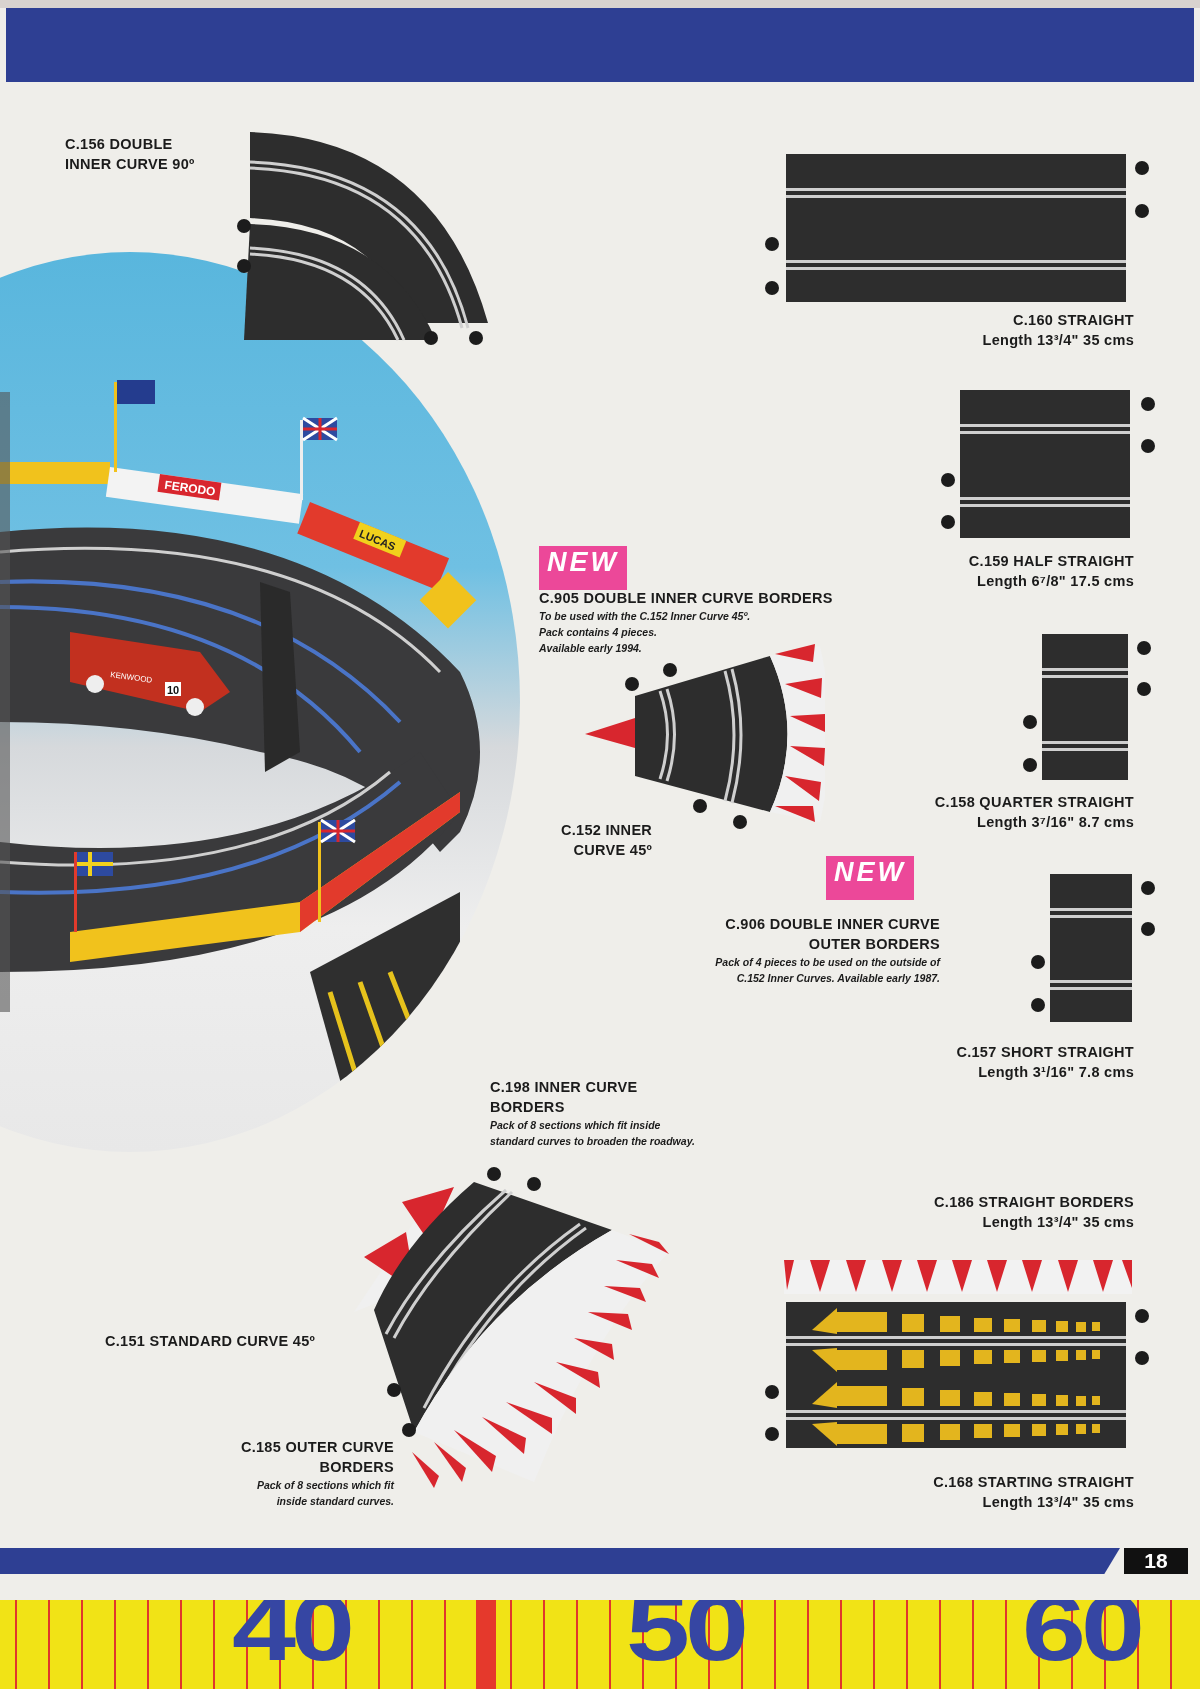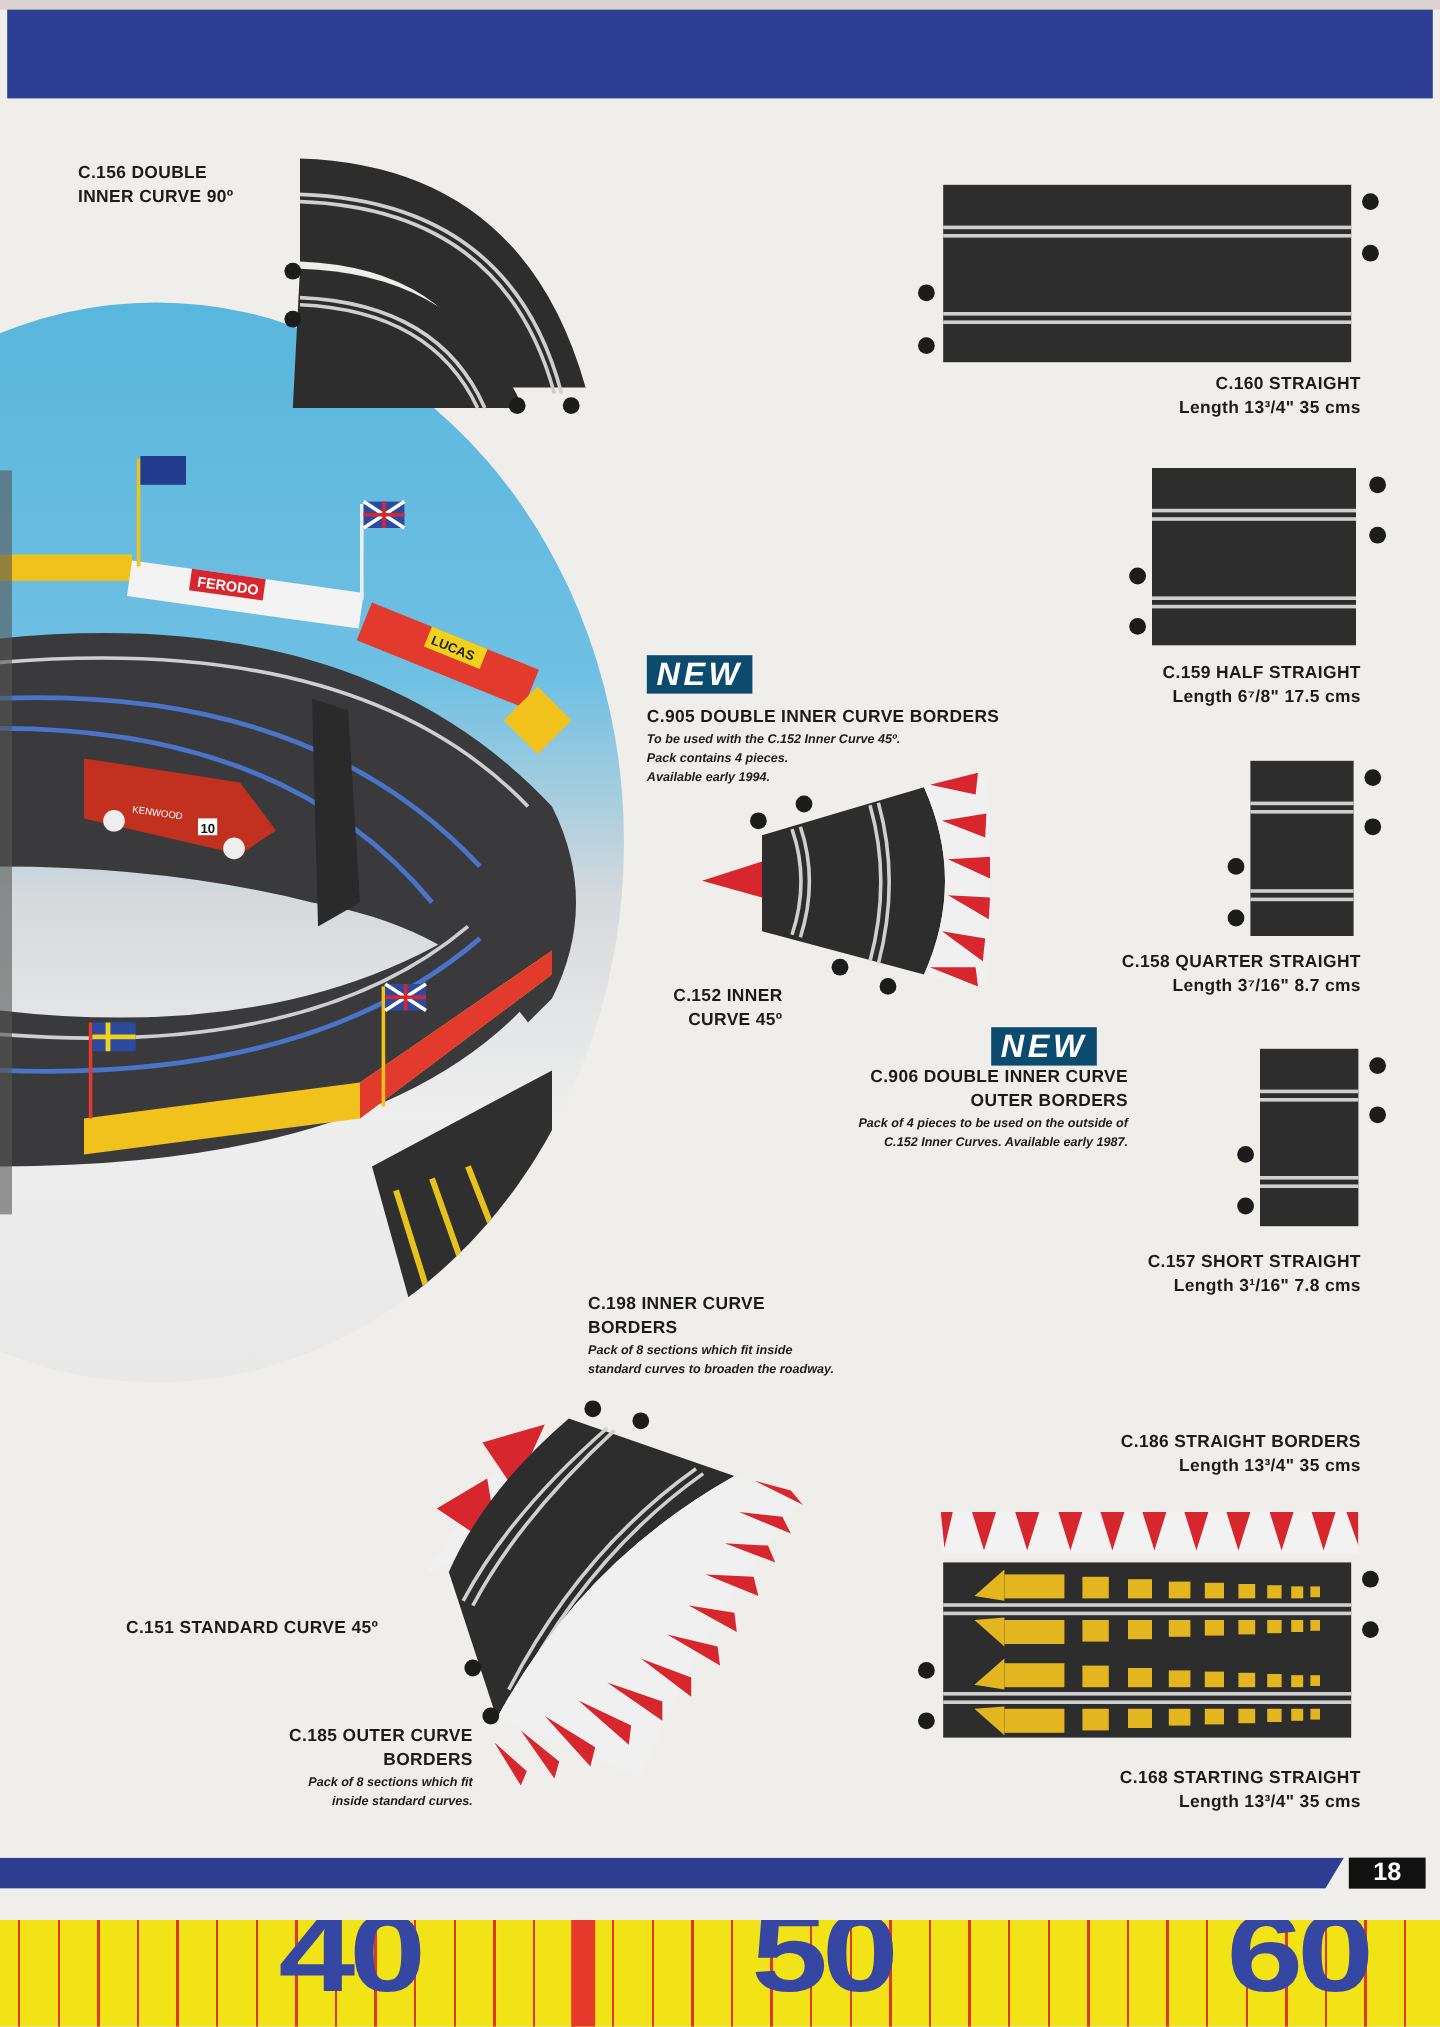--- a/index.html
+++ b/index.html
@@ -10,21 +10,21 @@
   .bottom-band { left:0; top:1548px; width:1120px; height:26px; background:#2e3f93; clip-path:polygon(0 0,100% 0,98.6% 100%,0 100%); }
   .page-num { left:1124px; top:1548px; width:64px; height:26px; background:#111; color:#fff; font-weight:700; font-size:21px; text-align:center; line-height:26px; }
   .ruler { left:0; top:1600px; width:1200px; height:89px; background:#f1e316; overflow:hidden;
     background-image:repeating-linear-gradient(90deg, transparent 0, transparent 15px, #e0362c 15px, #e0362c 17px, transparent 17px, transparent 33px); }
   .ruler-red { left:476px; top:1600px; width:20px; height:89px; background:#e5392c; }
   .ruler-num { top:1582px; font-size:92px; font-weight:900; color:#3646a3; letter-spacing:-4px; line-height:1; transform:scaleX(1.25); transform-origin:left top; }
   .ruler-mask { left:0; top:1574px; width:1200px; height:26px; background:#efeeea; }
   .label { font-weight:700; font-size:14.5px; line-height:20px; letter-spacing:0.3px; }
   .right { text-align:right; }
   .note { font-style:italic; font-weight:700; font-size:10.5px; line-height:16px; }
-  .new-badge { background:#0c4a6e; color:#fff; font-style:italic; font-weight:900; font-size:27px; letter-spacing:3px; padding:0 8px; line-height:32px; height:32px; display:inline-block; }
+  .new-badge { background:#ec4899; color:#fff; font-style:italic; font-weight:900; font-size:27px; letter-spacing:3px; padding:0 8px; line-height:32px; height:44px; display:inline-block; }
   .photo { left:-260px; top:252px; width:780px; height:900px; border-radius:50%; overflow:hidden; background:linear-gradient(180deg,#59b6dd 0%,#6fc0e3 35%,#d6d9dc 55%,#eeeeee 75%,#e8e8e8 100%); }
   svg { display:block; }
 </style>
 </head>
 <body>
 
 <div class="abs top-edge"></div>
 <div class="abs top-band"></div>
 
 <div class="abs photo">
@@ -170,21 +170,21 @@
     <circle cx="128" cy="57" r="7" fill="#1c1c1c"></circle>
 </svg>
 <div class="abs label right" style="left:840px;top:792px;width:294px;">
   <div>C.158 QUARTER STRAIGHT</div>
   <div>Length 3⁷/16" 8.7 cms</div>
 </div>
 
 <div class="abs" style="left:826px;top:856px;">
   <span class="new-badge">NEW</span>
 </div>
-<div class="abs right" style="left:600px;top:888px;width:340px;">
+<div class="abs right" style="left:600px;top:914px;width:340px;">
   <div class="label">C.906 DOUBLE INNER CURVE</div>
   <div class="label">OUTER BORDERS</div>
   <div class="note">Pack of 4 pieces to be used on the outside of</div>
   <div class="note">C.152 Inner Curves. Available early 1987.</div>
 </div>
 
 <svg class="abs" style="left:1020px;top:872px;" width="140" height="150" viewBox="0 0 140 150">
   <rect x="30" y="2" width="82" height="148" fill="#2d2d2d"></rect>
   <rect x="30" y="36" width="82" height="3" fill="#cfcfcf"></rect>
     <rect x="30" y="43" width="82" height="3" fill="#cfcfcf"></rect>
@@ -295,21 +295,21 @@
       <path d="M138 255 L180 292 L182 276 Z"></path>
     <path d="M110 268 L148 310 L152 294 Z"></path>
       <path d="M90 280 L118 320 L122 306 Z"></path>
       <path d="M68 290 L90 326 L95 314 Z"></path>
   </g>
   <circle cx="150" cy="12" r="7" fill="#1c1c1c"></circle>
     <circle cx="190" cy="22" r="7" fill="#1c1c1c"></circle>
   <circle cx="50" cy="228" r="7" fill="#1c1c1c"></circle>
     <circle cx="65" cy="268" r="7" fill="#1c1c1c"></circle>
 </svg>
-<div class="abs label" style="left:105px;top:1331px;margin-top:16px;">
+<div class="abs label" style="left:105px;top:1331px;">
   <div>C.151 STANDARD CURVE 45º</div>
 </div>
 
 <div class="abs right" style="left:130px;top:1437px;width:264px;">
   <div class="label">C.185 OUTER CURVE</div>
   <div class="label">BORDERS</div>
   <div class="note">Pack of 8 sections which fit</div>
   <div class="note">inside standard curves.</div>
 </div>
 

